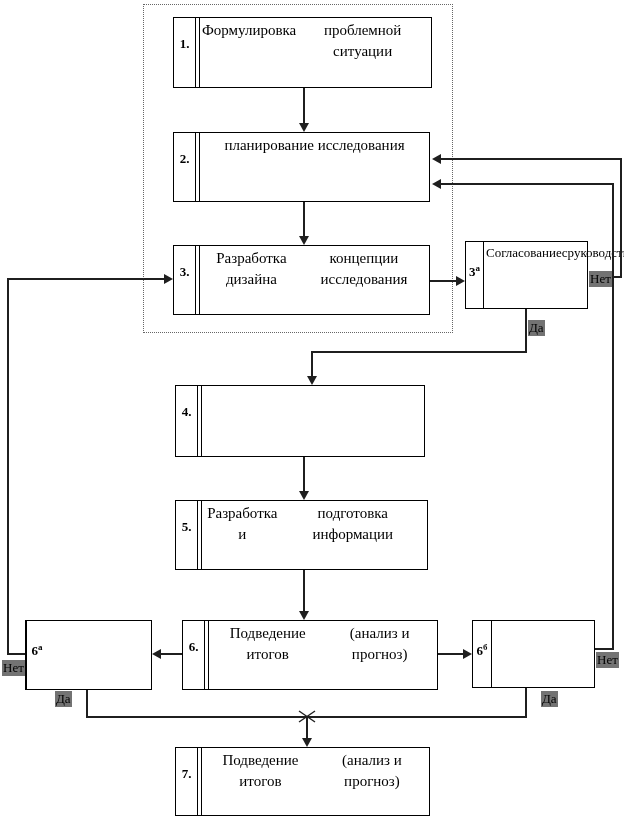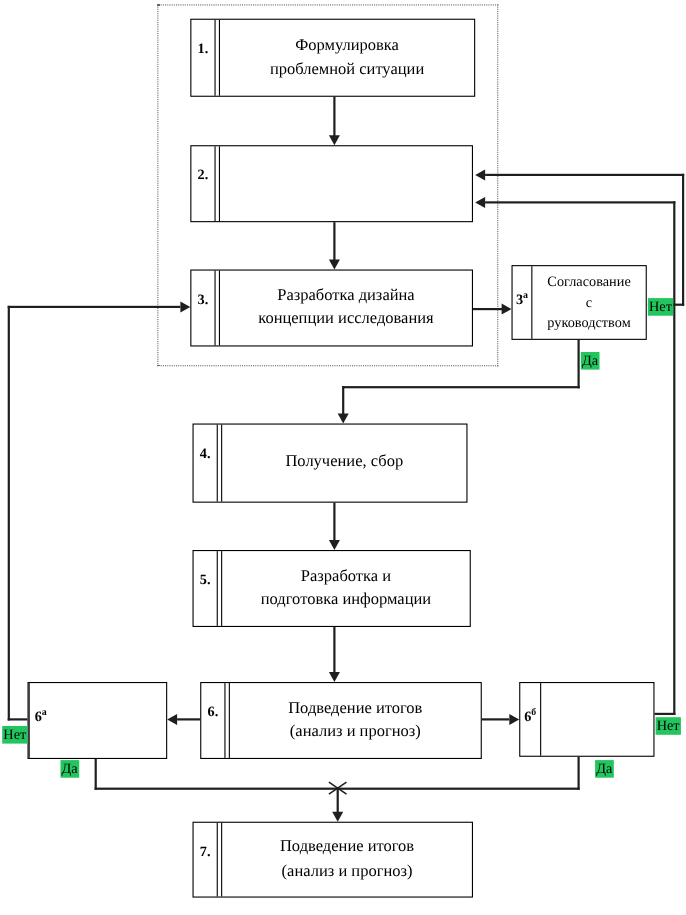--- a/index.html
+++ b/index.html
@@ -16,31 +16,31 @@
     box-sizing:border-box;
   }
   .numcell{
     display:flex;align-items:flex-start;justify-content:center;
     font-weight:bold;font-size:13px;padding-top:18px;width:21px;flex:0 0 auto;
   }
   .numcell sup{font-size:9px;line-height:1;}
   .sep-double{flex:0 0 auto;width:3px;border-left:1px solid #000;border-right:1px solid #000;}
   .sep-single{flex:0 0 auto;width:0;border-left:1px solid #000;}
   .txt{
-    flex:1;display:flex;flex-direction:column;align-items:center;justify-content:center;
+    flex:1;display:flex;flex-direction:row;align-items:flex-start;justify-content:center;
     font-size:15px;line-height:1.42;text-align:center;padding:2px;
   }
   .txt.small{font-size:13px;line-height:1.45;}
   .hline{position:absolute;height:2px;background:#1f1f1f;}
   .vline{position:absolute;width:2px;background:#1f1f1f;}
   .arr{position:absolute;width:0;height:0;border-style:solid;}
   .arr-down{border-width:9px 5px 0 5px;border-color:#1f1f1f transparent transparent transparent;}
   .arr-left{border-width:5px 9px 5px 0;border-color:transparent #1f1f1f transparent transparent;}
   .arr-right{border-width:5px 0 5px 9px;border-color:transparent transparent transparent #1f1f1f;}
-  .elabel{position:absolute;font-size:13px;background:#22c55e;padding:0 1px;}
+  .elabel{position:absolute;font-size:13px;background:#737373;padding:0 1px;}
   .xmark{position:absolute;}
 </style>
 </head>
 <body>
 
 <div id="canvas">
 
   <div class="dotted-frame" style="left:143px;top:4px;width:308px;height:327px;"></div>
 
   <div class="box" style="left:173px;top:17px;width:259px;height:71px;">
@@ -55,20 +55,21 @@
     </div>
   </div>
 
   <div class="box" style="left:173px;top:132px;width:257px;height:70px;">
     <div class="numcell">
         <span>2.</span>
         <sup></sup>
       </div>
     <div class="sep-double"></div>
     <div class="txt">
+      <div>планирование исследования</div>
     </div>
   </div>
 
   <div class="box" style="left:173px;top:245px;width:257px;height:70px;">
     <div class="numcell">
         <span>3.</span>
         <sup></sup>
       </div>
     <div class="sep-double"></div>
     <div class="txt">
@@ -90,21 +91,20 @@
     </div>
   </div>
 
   <div class="box" style="left:175px;top:385px;width:250px;height:72px;">
     <div class="numcell">
         <span>4.</span>
         <sup></sup>
       </div>
     <div class="sep-double"></div>
     <div class="txt">
-      <div>Получение, сбор</div>
     </div>
   </div>
 
   <div class="box" style="left:175px;top:500px;width:253px;height:70px;">
     <div class="numcell">
         <span>5.</span>
         <sup></sup>
       </div>
     <div class="sep-double"></div>
     <div class="txt">

